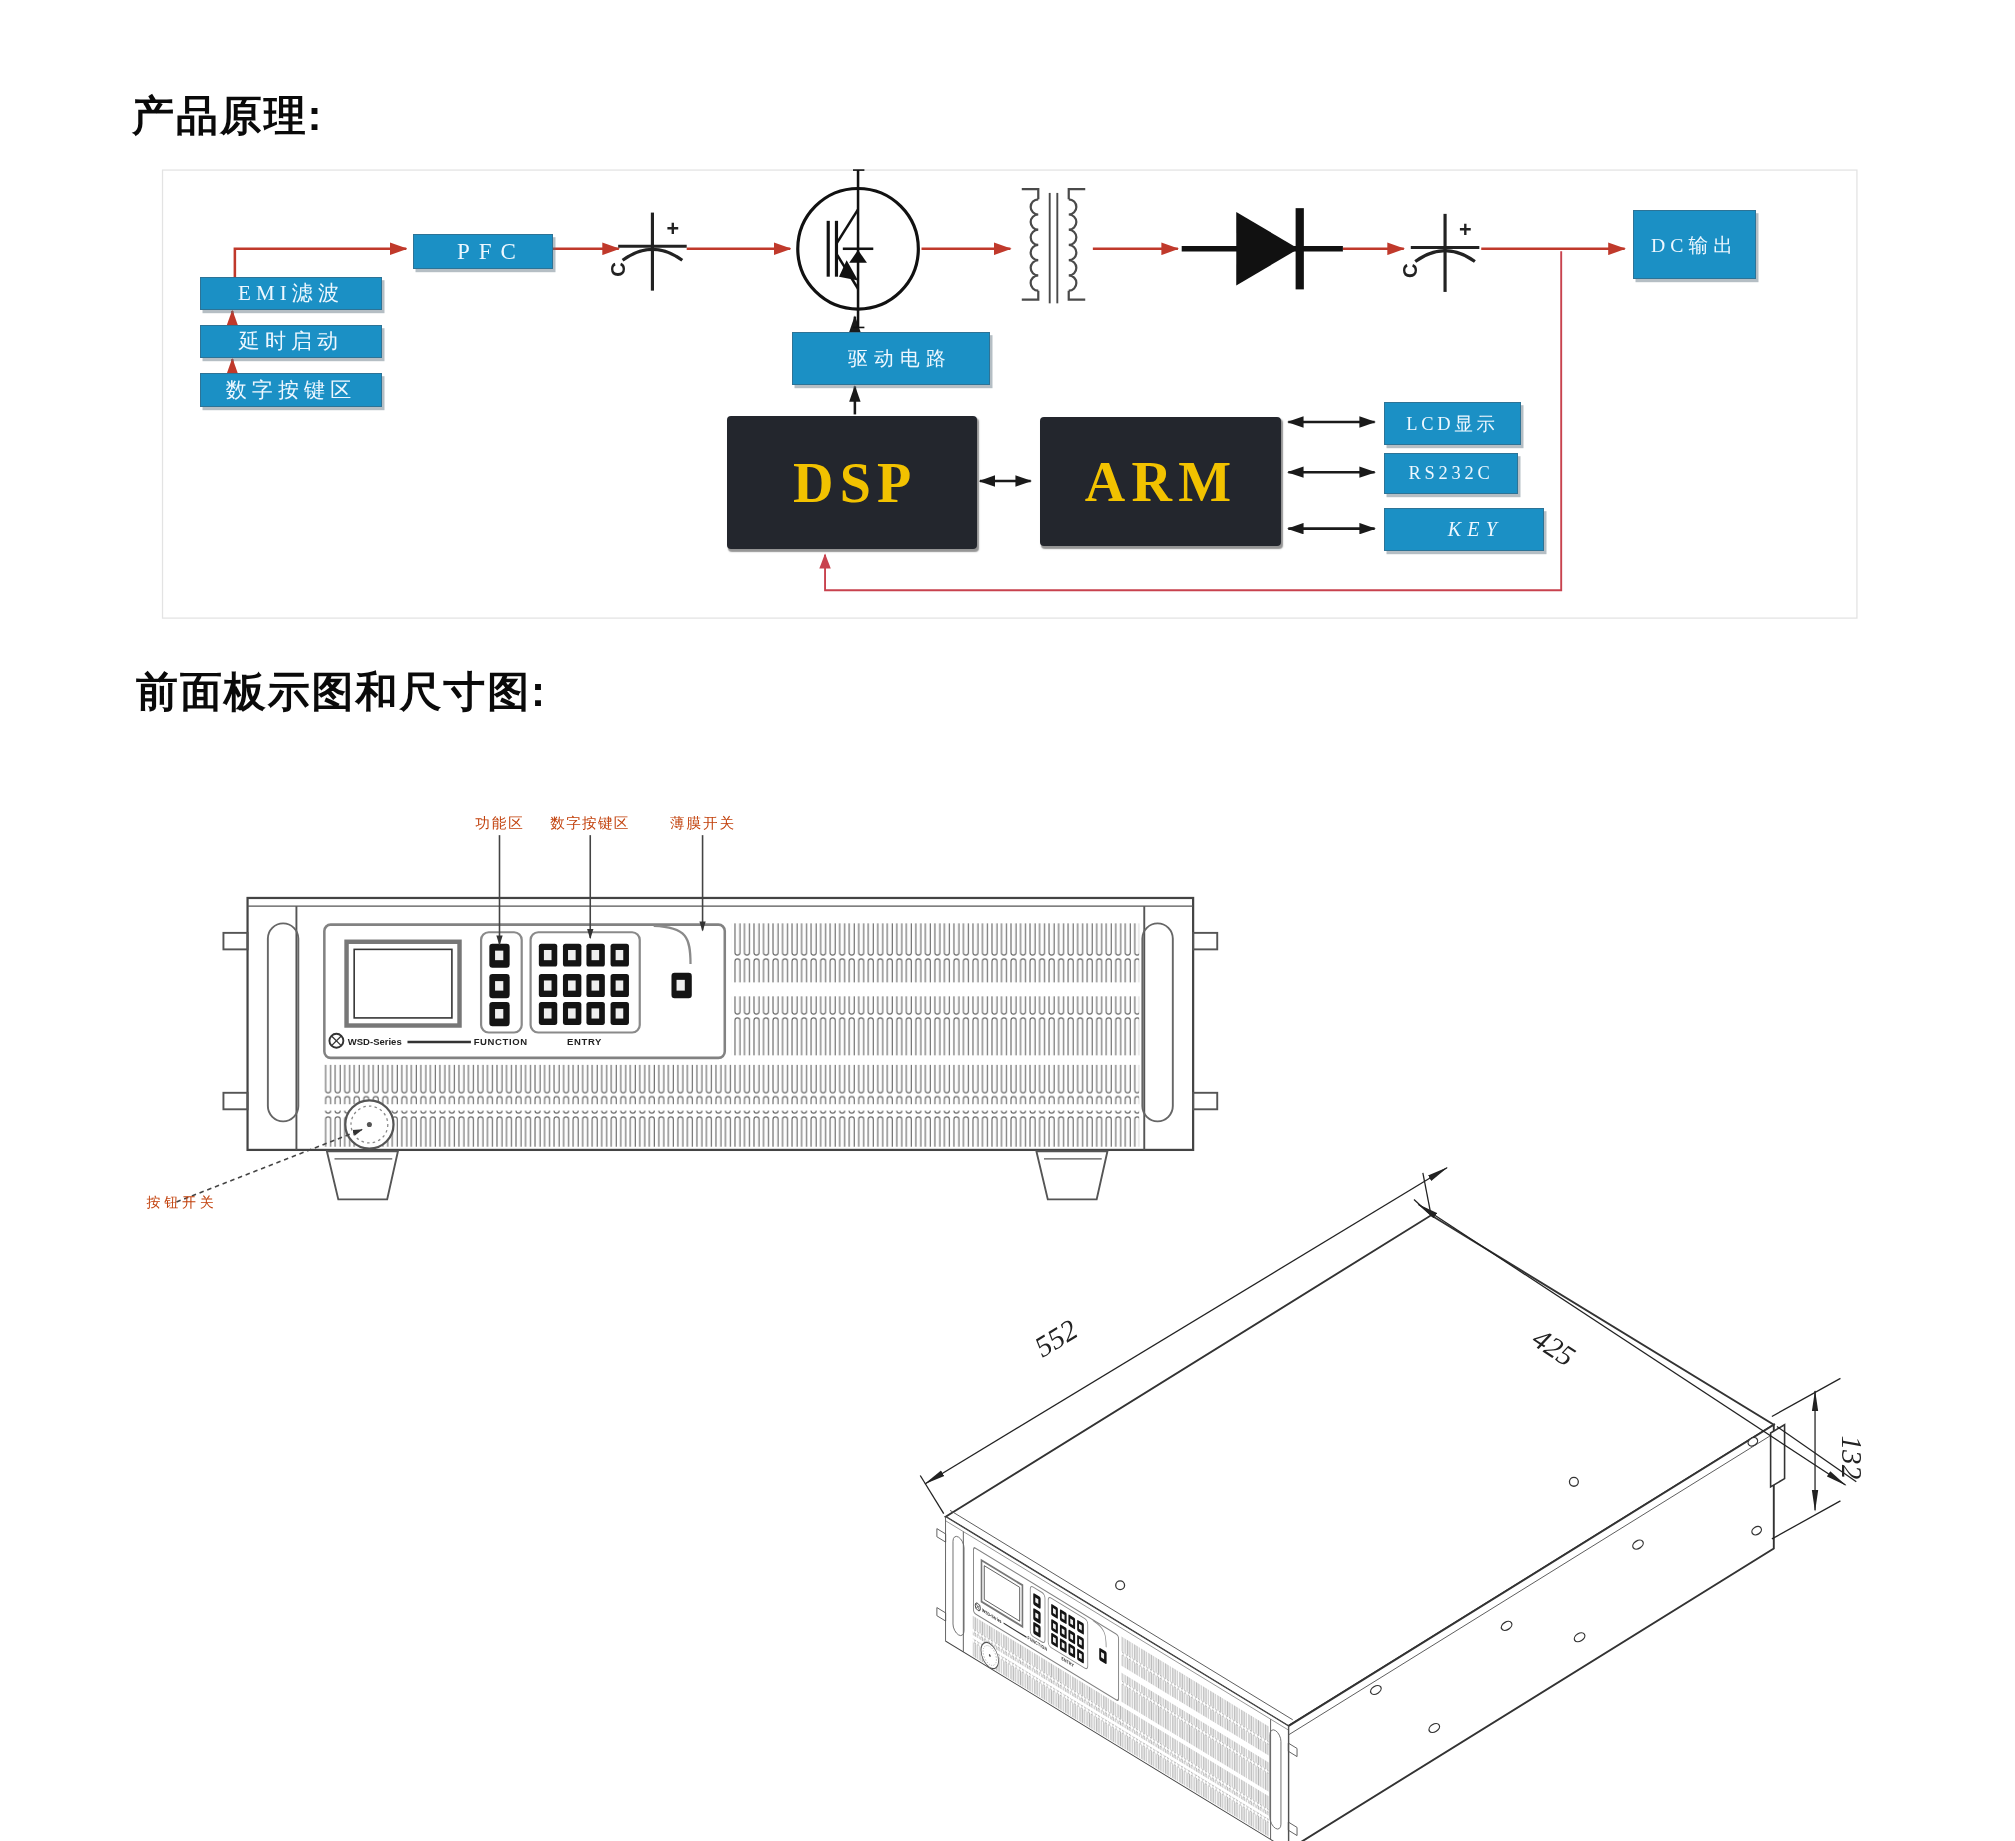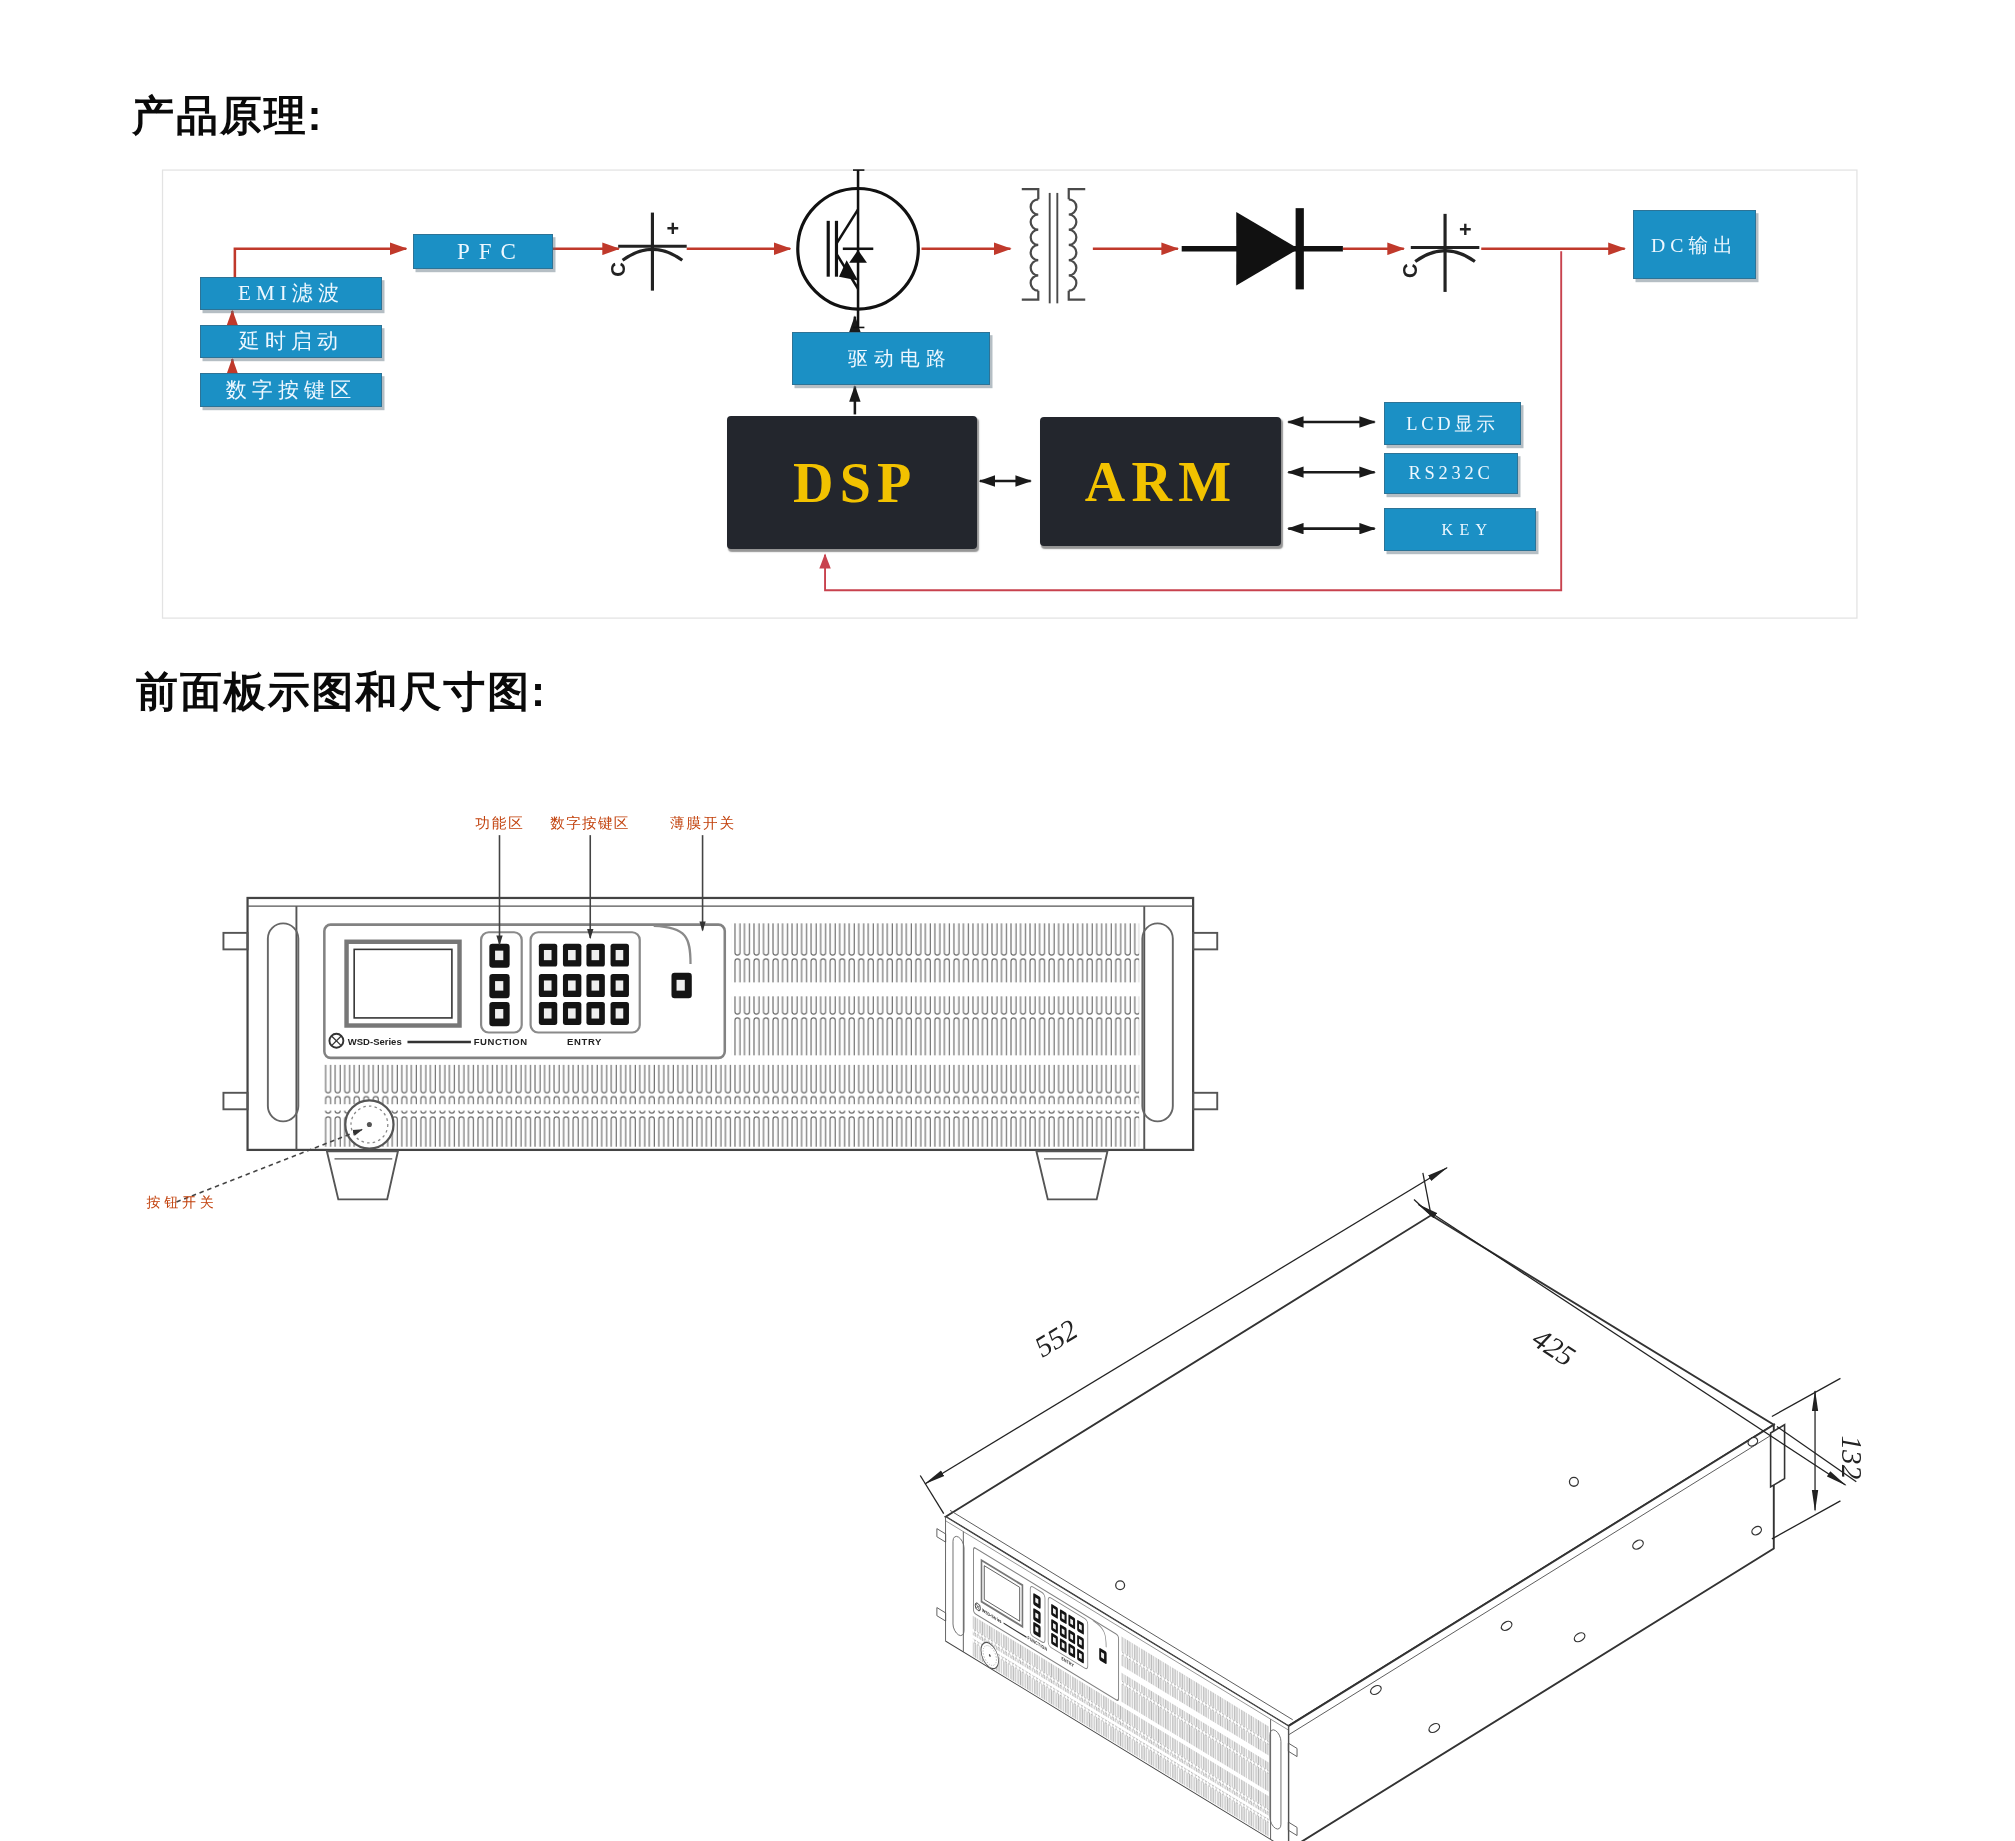--- a/index.html
+++ b/index.html
@@ -276,21 +276,21 @@
 
 <div class="bluebox cn" style="left:413px;top:234px;width:122px;height:33px;font-size:23px;letter-spacing:9px;padding-left:16px;">PFC</div>
 <div class="bluebox cn" style="left:200px;top:277px;width:180px;height:30.5px;">EMI滤波</div>
 <div class="bluebox cn" style="left:200px;top:325px;width:180px;height:30.5px;">延时启动</div>
 <div class="bluebox cn" style="left:200px;top:373px;width:180px;height:32px;">数字按键区</div>
 <div class="bluebox cn" style="left:792px;top:332px;width:178px;height:51px;font-size:19.7px;letter-spacing:6.3px;padding-left:18px;">驱动电路</div>
 <div class="darkbox" style="left:727px;top:416px;width:244px;height:133px;font-size:56px;letter-spacing:6.3px;padding-left:6.3px;">DSP</div>
 <div class="darkbox" style="left:1040px;top:417px;width:240px;height:129px;font-size:56px;letter-spacing:6.3px;padding-left:1px;">ARM</div>
 <div class="bluebox cn" style="left:1384px;top:402px;width:135px;height:41px;font-size:18.4px;letter-spacing:3.8px;">LCD显示</div>
 <div class="bluebox cn" style="left:1384px;top:453px;width:132px;height:39px;font-size:18.4px;letter-spacing:3.8px;">RS232C</div>
-<div class="bluebox cn" style="left:1384px;top:508px;width:135px;height:41px;font-size:16px;letter-spacing:6.3px;padding-left:15px;">KEY</div>
+<div class="bluebox cn" style="left:1384px;top:508px;width:135px;height:41px;font-size:20px;letter-spacing:6.3px;padding-left:23px;font-style:italic;">KEY</div>
 <div class="bluebox" style="left:1633px;top:210px;width:121px;height:67px;flex-direction:row;font-size:19.7px;letter-spacing:5.1px;line-height:28px;">
   <span>DC</span>
   <span>输出</span>
 </div>
 
 <div class="callout" style="left:449px;top:814px;width:102px;font-size:14.6px;letter-spacing:1.9px;">功能区</div>
 <div class="callout" style="left:539px;top:814px;width:102px;font-size:14.6px;letter-spacing:1.3px;">数字按键区</div>
 <div class="callout" style="left:652px;top:814px;width:102px;font-size:14.6px;letter-spacing:1.9px;">薄膜开关</div>
 <div class="callout" style="left:120px;top:1194px;width:124px;font-size:14px;letter-spacing:3.8px;">按钮开关</div>
 

